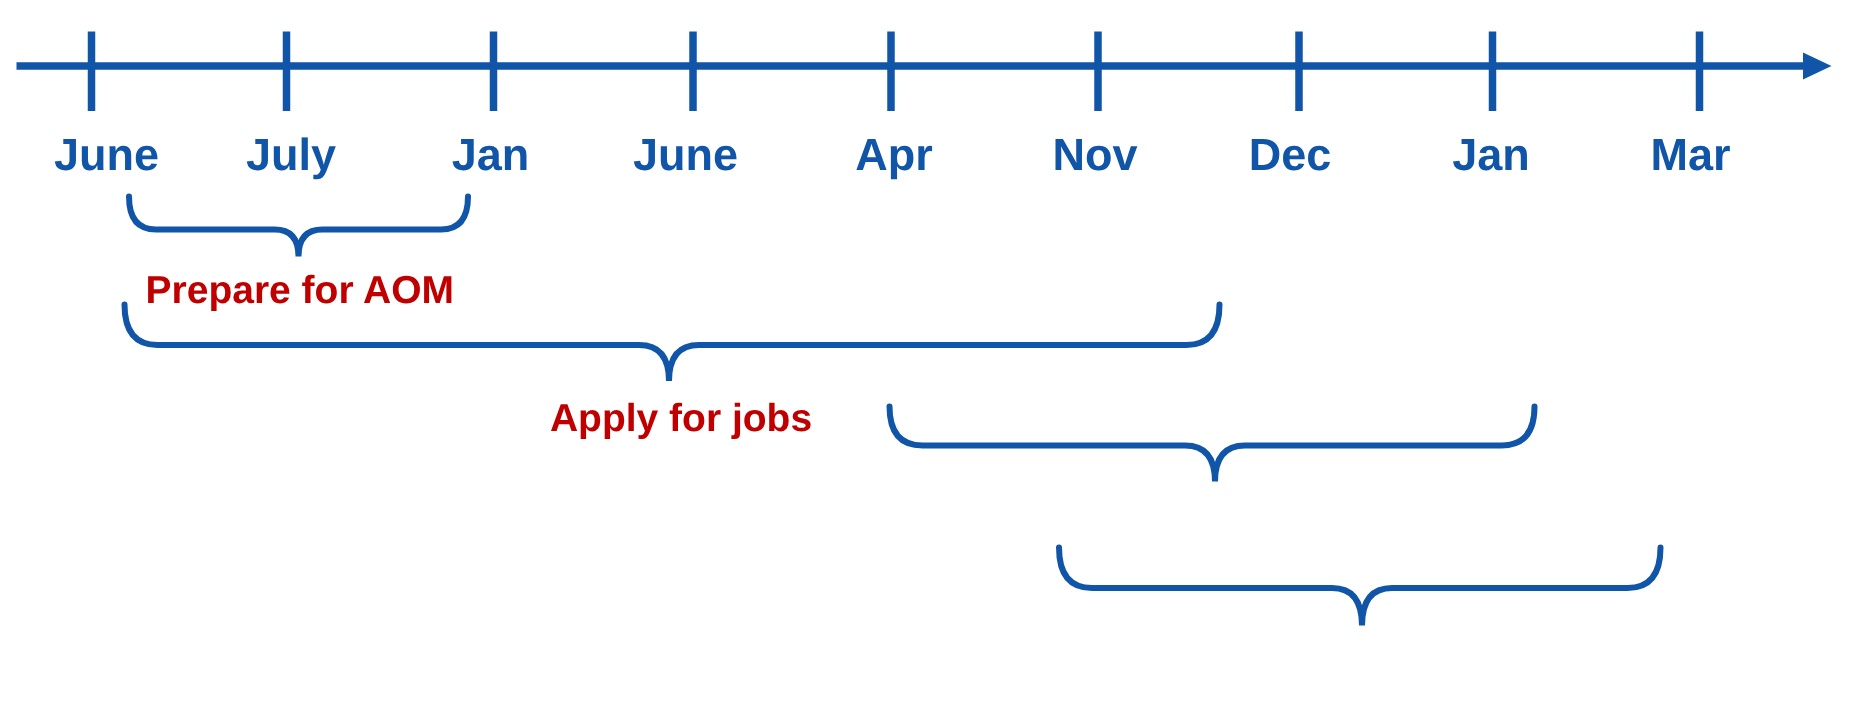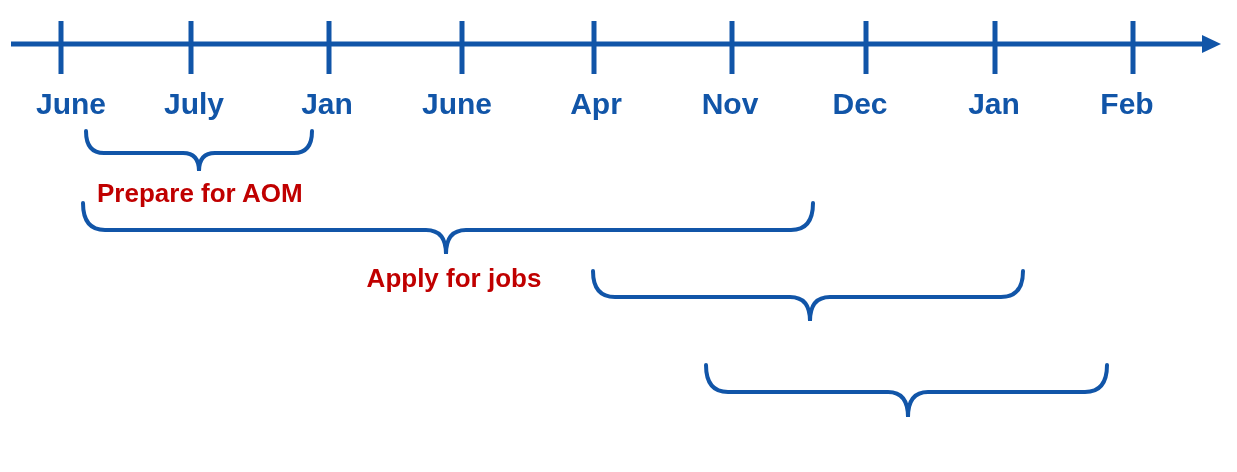--- a/index.html
+++ b/index.html
@@ -79,17 +79,17 @@
   </svg>
 
   <span class="month" style="left:71px">June</span>
   <span class="month" style="left:194px">July</span>
   <span class="month" style="left:327px">Jan</span>
   <span class="month" style="left:457px">June</span>
   <span class="month" style="left:596px">Apr</span>
   <span class="month" style="left:730px">Nov</span>
   <span class="month" style="left:860px">Dec</span>
   <span class="month" style="left:994px">Jan</span>
-  <span class="month" style="left:1127px">Feb</span>
+  <span class="month" style="left:1127px">Mar</span>
 
   <div class="phase-label" style="left:97px; top:180px">Prepare for AOM</div>
   <div class="phase-label centered" style="left:454px; top:265px">Apply for jobs</div>
 </div>
 
 </body></html>

